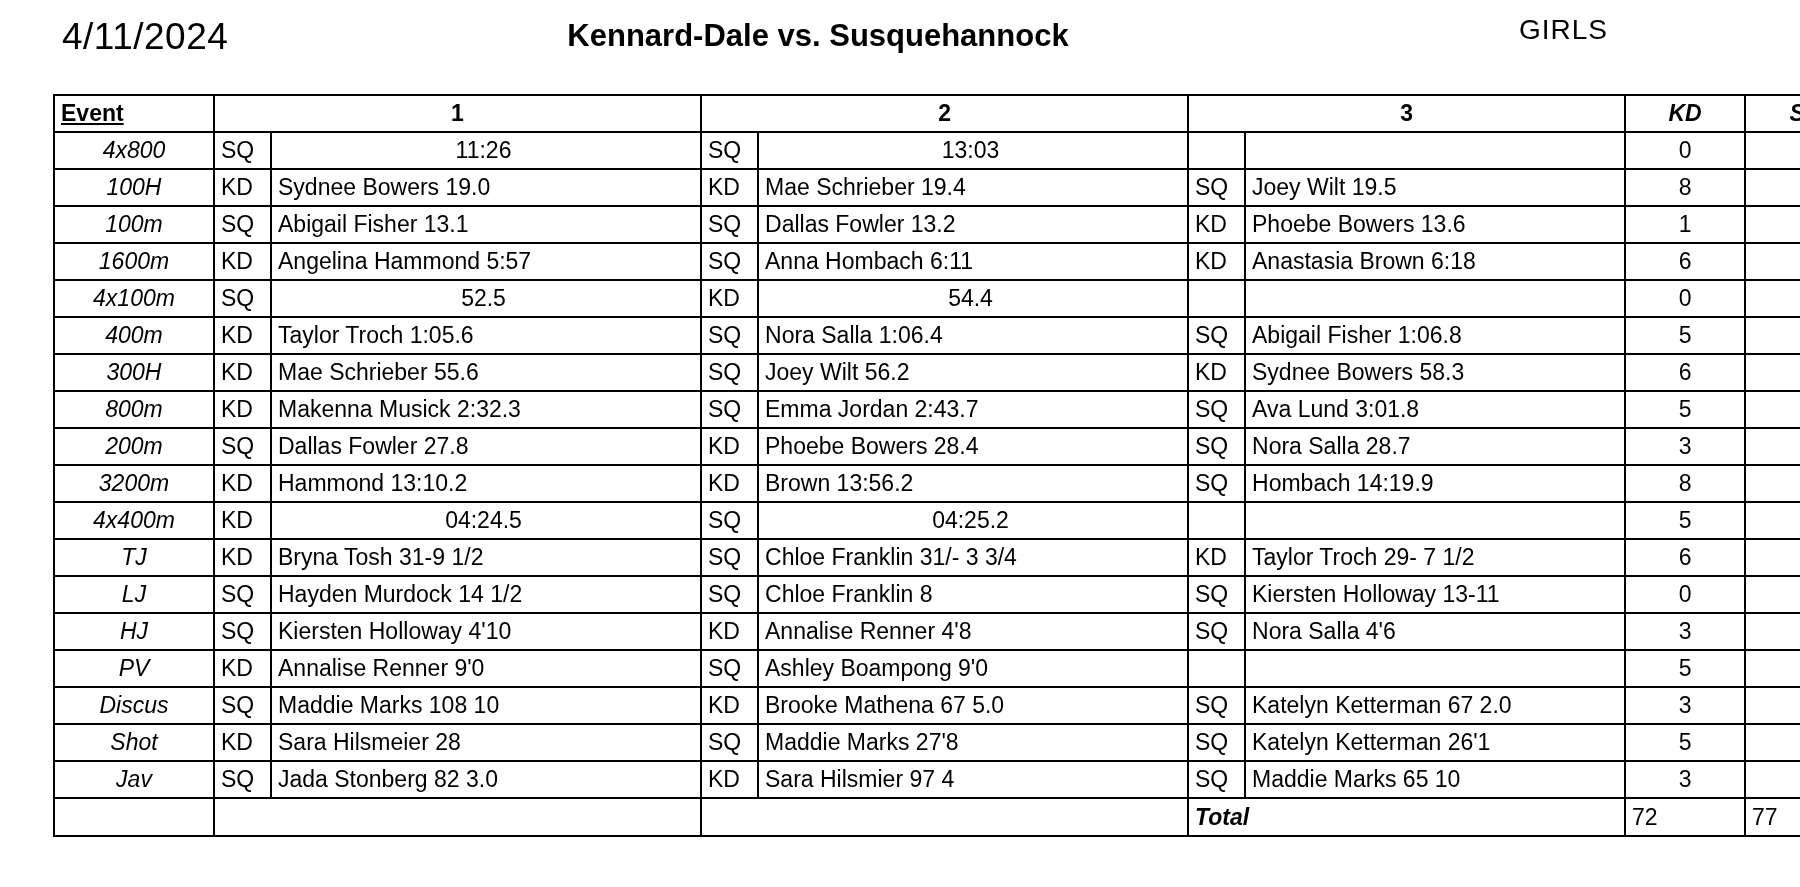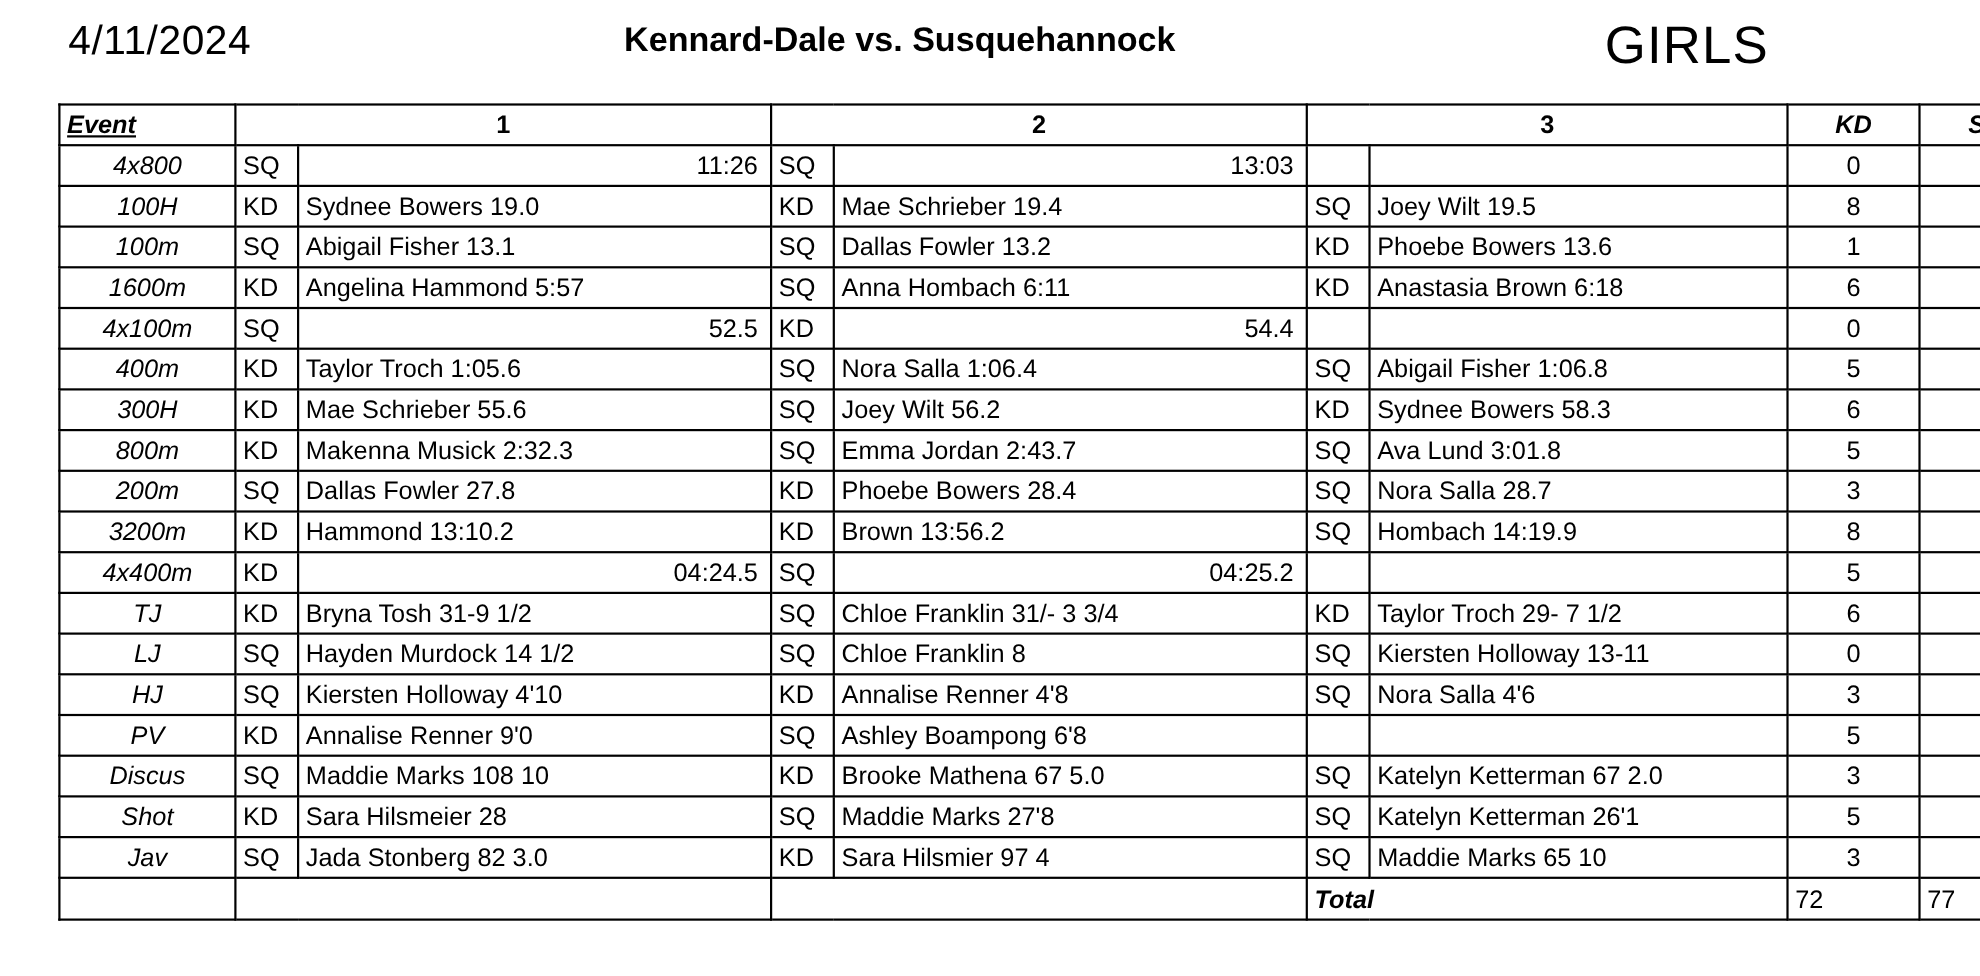--- a/index.html
+++ b/index.html
@@ -38,21 +38,21 @@
     right: 0;
     top: 18px;
     text-align: center;
     font-size: 31px;
     font-weight: bold;
   }
   .doc-gender {
     position: absolute;
     right: 28px;
     top: 14px;
-    font-size: 48px;
+    font-size: 28px;
     font-weight: 400;
     letter-spacing: 1px;
   }
   table.results {
     position: absolute;
     left: 53px;
     top: 94px;
     border-collapse: collapse;
     table-layout: fixed;
     width: 1712px;
@@ -79,21 +79,20 @@
   col.c-sq    { width: 122px; }
 
   thead th {
     height: 44px;
     font-size: 25px;
     text-align: center;
     font-weight: bold;
   }
   th.event-head {
     text-align: left;
-    font-style: italic;
     font-weight: bold;
     text-decoration: underline;
     font-size: 26px;
     padding-left: 8px;
   }
   th.score-head {
     font-style: italic;
     font-weight: bold;
     font-size: 25px;
   }
@@ -107,21 +106,21 @@
     text-align: left;
     font-size: 23px;
     padding-left: 6px;
   }
   td.mark {
     text-align: left;
     font-size: 23px;
     padding-left: 8px;
   }
   td.mark.relay {
-    text-align: right;
+    text-align: center;
     padding-right: 11px;
   }
   td.score {
     text-align: center;
     font-size: 23px;
   }
   td.blank {
     border: 2px solid #000000;
   }
   td.nob {
@@ -327,21 +326,21 @@
           <td class="team">SQ</td>
           <td class="mark">Nora Salla 4'6</td>
           <td class="score">3</td>
           <td class="score">6</td>
         </tr>
         <tr>
           <td class="event">PV</td>
           <td class="team">KD</td>
           <td class="mark">Annalise Renner 9'0</td>
           <td class="team">SQ</td>
-          <td class="mark">Ashley Boampong 6'8</td>
+          <td class="mark">Ashley Boampong 9'0</td>
           <td class="team blank"></td>
           <td class="mark blank"></td>
           <td class="score">5</td>
           <td class="score">3</td>
         </tr>
         <tr>
           <td class="event">Discus</td>
           <td class="team">SQ</td>
           <td class="mark">Maddie Marks 108 10</td>
           <td class="team">KD</td>

